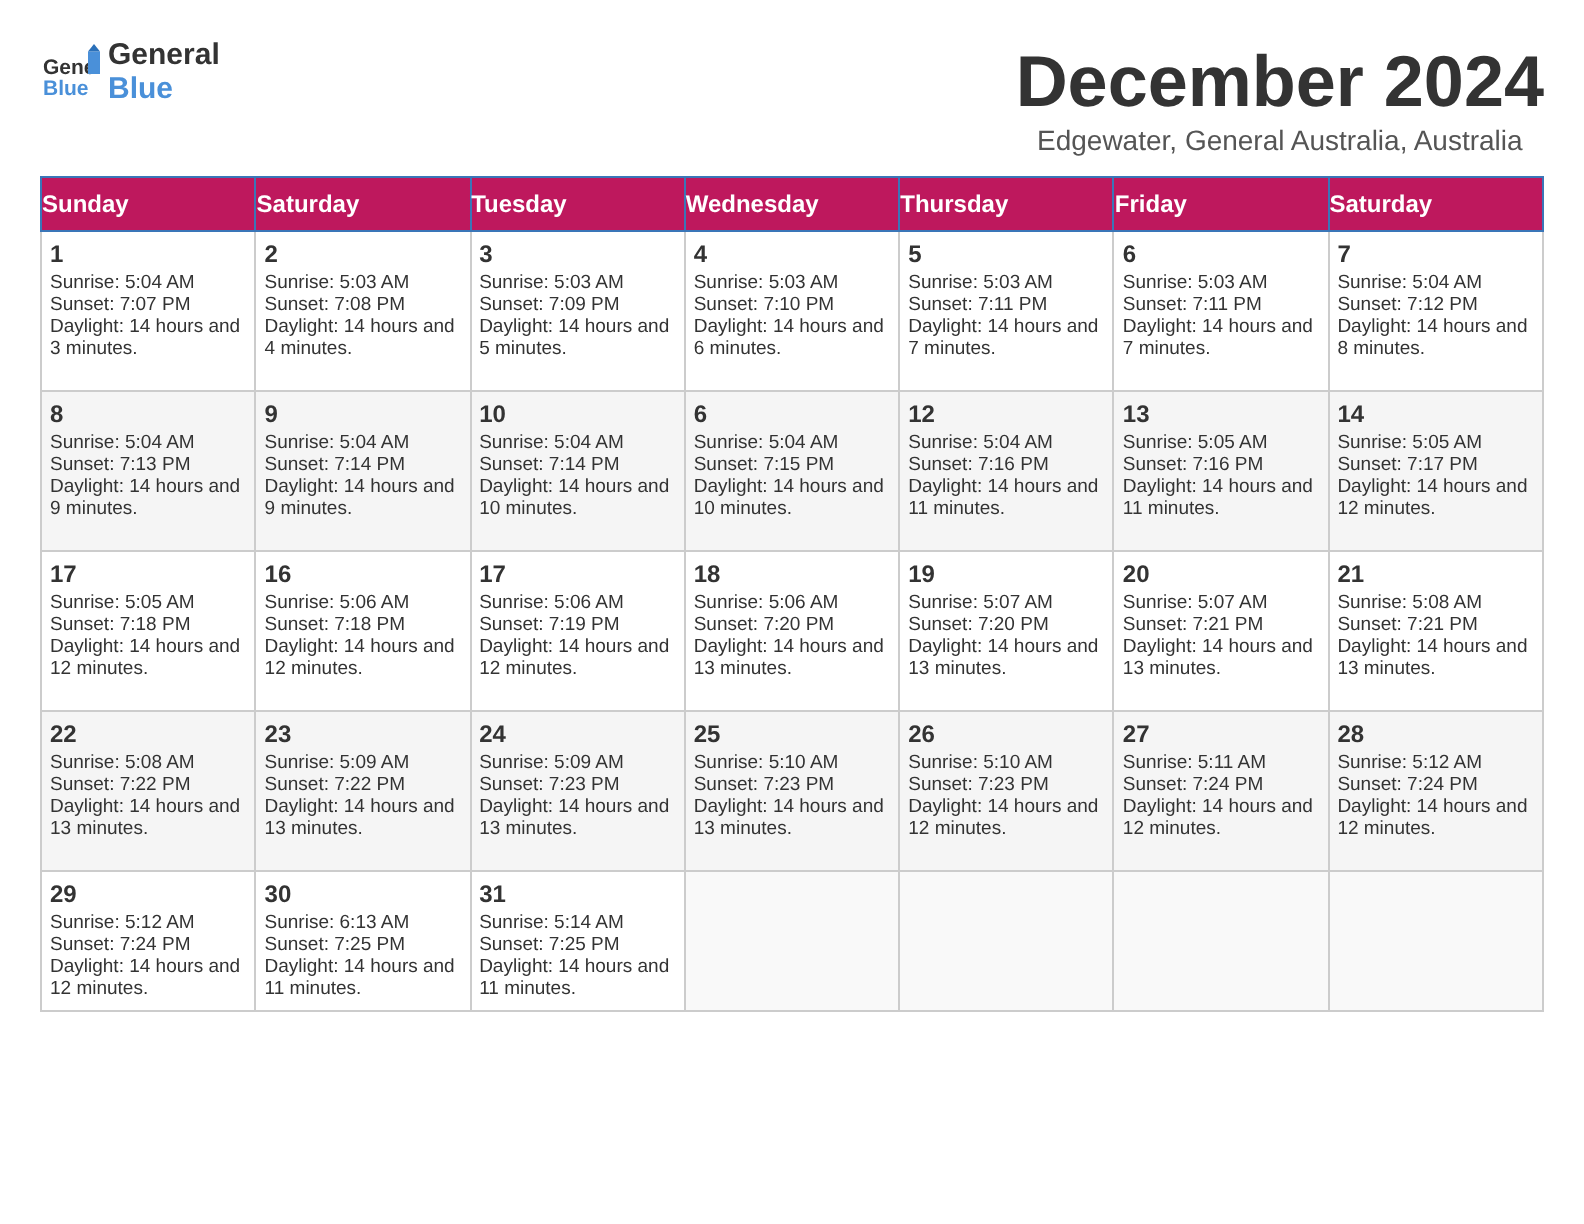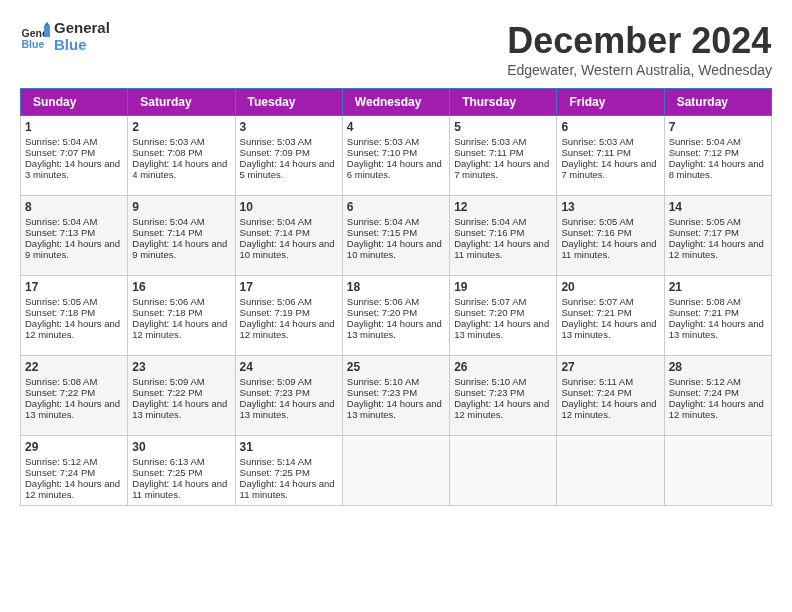--- a/index.html
+++ b/index.html
@@ -19,42 +19,42 @@
     .logo {
       display: flex;
       align-items: center;
       gap: 4px;
     }
     .logo-icon {
       width: 30px;
       height: 30px;
     }
     .title-area {
-      text-align: left;
+      text-align: center;
     }
     .month-title {
       font-size: 36px;
       font-weight: bold;
       color: #333;
     }
     .location {
       font-size: 14px;
       color: #555;
     }
     table {
       width: 100%;
       border-collapse: collapse;
       table-layout: fixed;
     }
     thead th {
-      background-color: #a21caf;
+      background-color: #be185d;
       color: #fff;
       font-size: 12px;
       font-weight: bold;
-      padding: 6px 12px;
+      padding: 6px 0;
       text-align: left;
       border: 1px solid #3a76b8;
     }
     tbody td {
       border: 1px solid #ccc;
       vertical-align: top;
       padding: 4px;
       font-size: 9.5px;
       color: #333;
       height: 80px;
@@ -88,21 +88,21 @@
       <polygon points="32,5 40,5 40,20 32,20" fill="#4a90d9"></polygon>
       <polygon points="36,0 40,5 32,5" fill="#2a70b9"></polygon>
     </svg>
     <div>
       <div style="font-size:15px;font-weight:bold;color:#333;line-height:1.1;">General</div>
       <div style="font-size:15px;font-weight:bold;color:#4a90d9;line-height:1.1;">Blue</div>
     </div>
   </div>
   <div class="title-area">
     <div class="month-title">December 2024</div>
-    <div class="location">Edgewater, Western Australia, Wednesday</div>
+    <div class="location">Edgewater, General Australia, Australia</div>
   </div>
 </div>
 
 <table>
   <thead>
     <tr>
       <th>Sunday</th>
       <th>Saturday</th>
       <th>Tuesday</th>
       <th>Wednesday</th>

